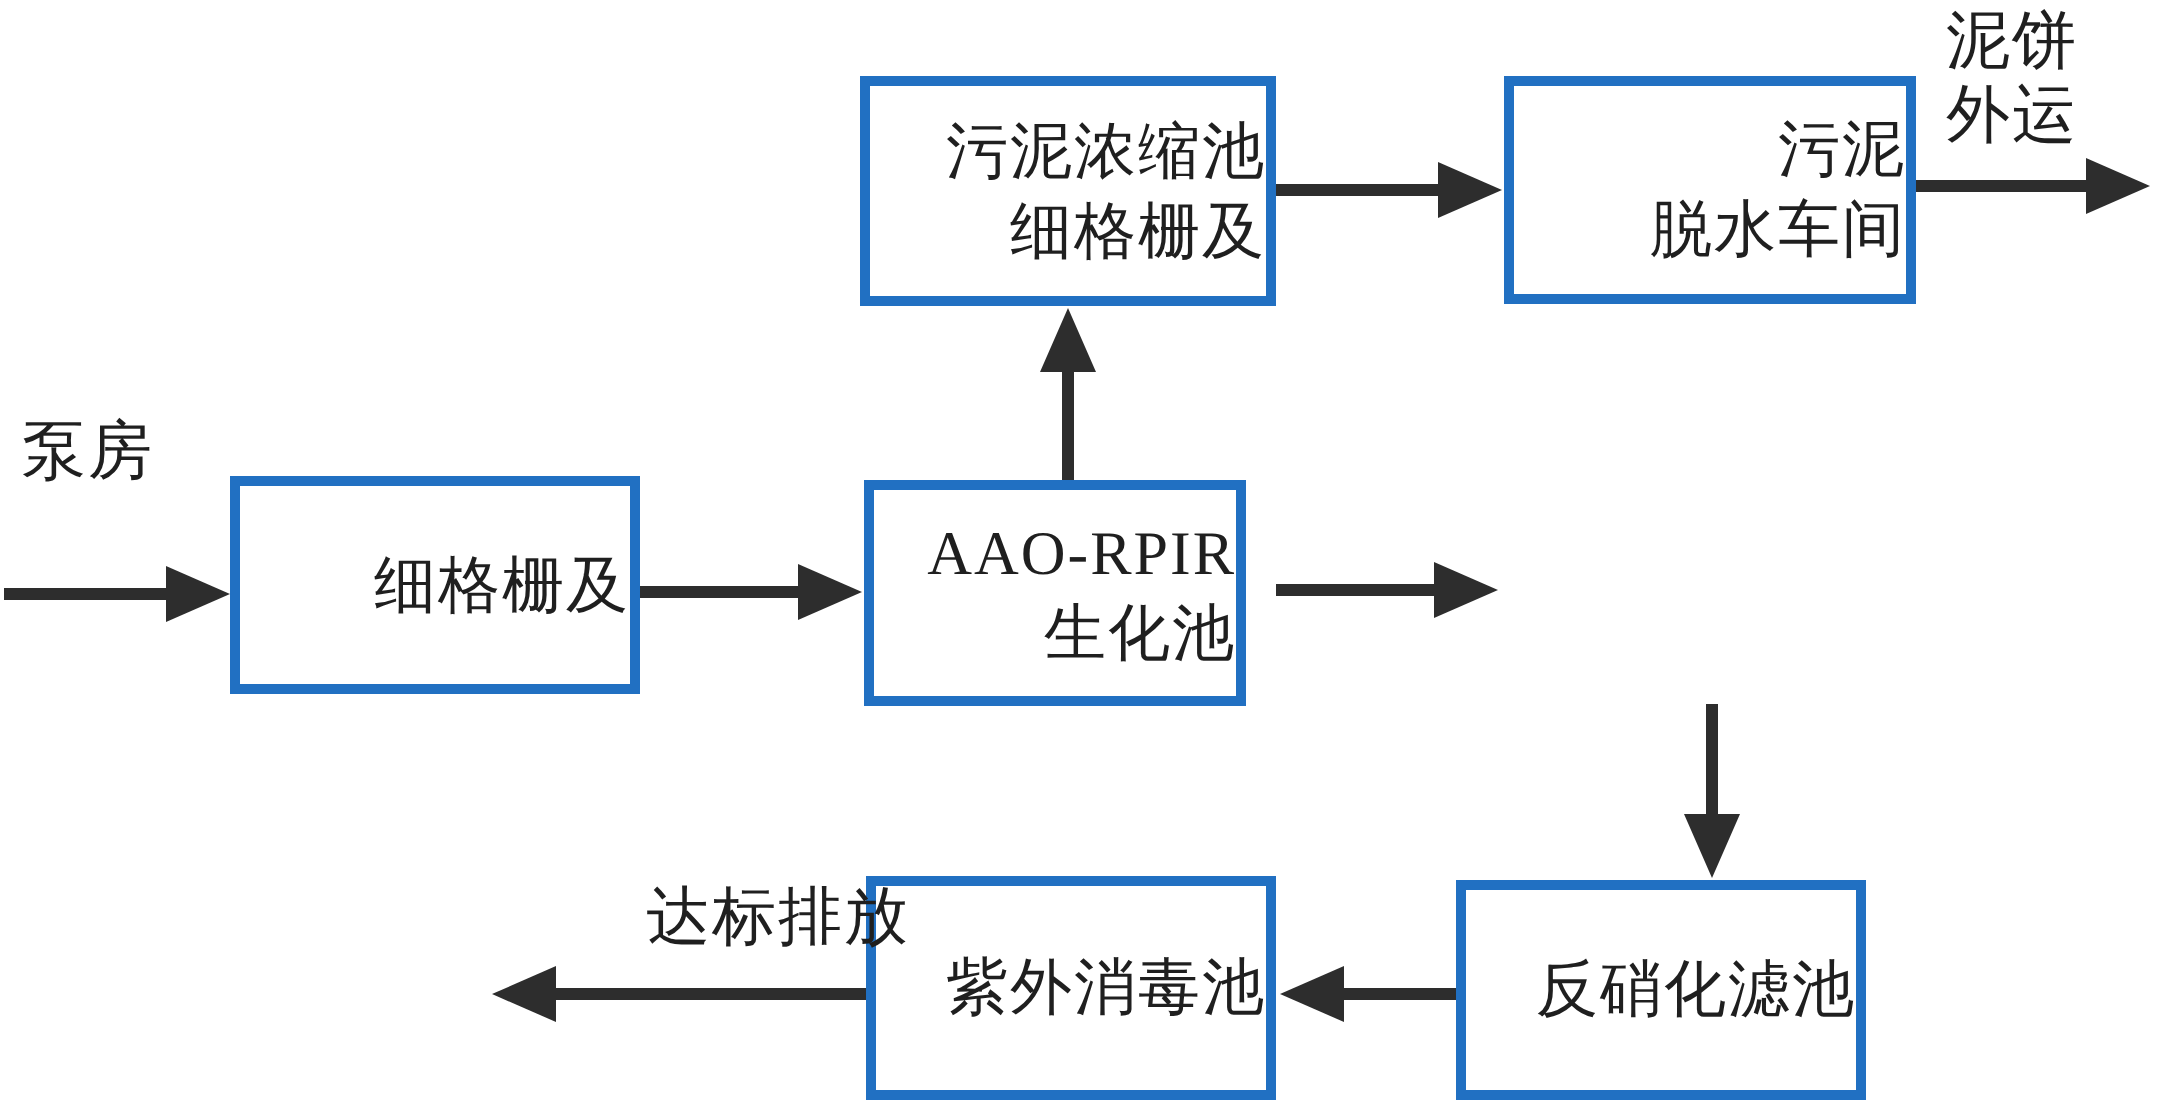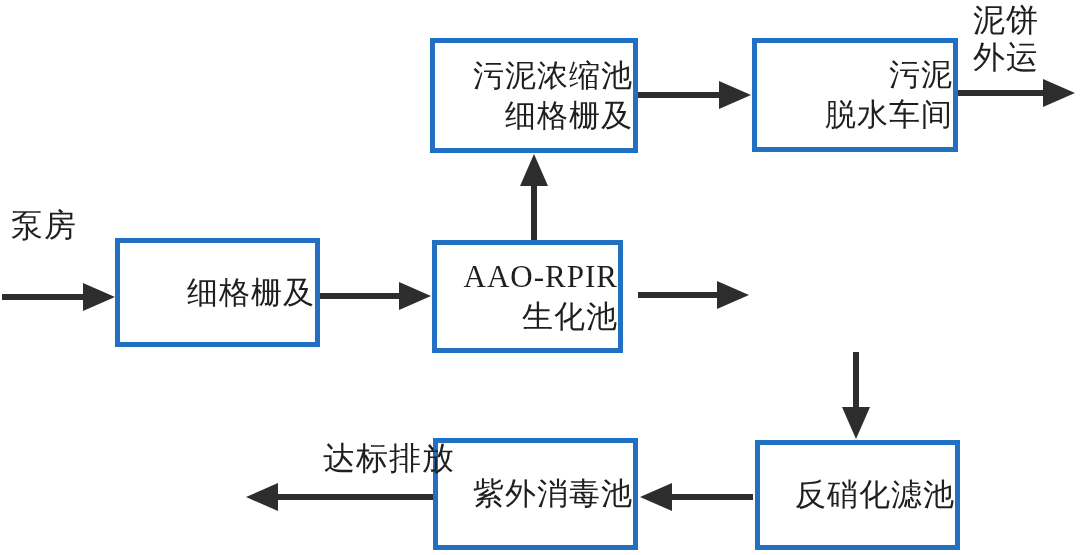--- a/index.html
+++ b/index.html
@@ -109,21 +109,21 @@
   <div class="node" style="left:115px;top:238px;width:205px;height:109px;">
     <span>细格栅及</span>
   </div>
 
   <div class="node" style="left:432px;top:240px;width:191px;height:113px;">
     <span>AAO-RPIR</span>
     <span>生化池</span>
   </div>
 
 
-  <div class="node" style="left:755px;top:440px;width:205px;height:110px;">
+  <div class="node" style="left:728px;top:440px;width:205px;height:110px;">
     <span>反硝化滤池</span>
   </div>
 
   <div class="node" style="left:433px;top:438px;width:205px;height:112px;">
     <span>紫外消毒池</span>
   </div>
 
   <div class="flabel" style="left:0px;top:207px;width:88px;text-align:center;">
     <div>泵房</div>
   </div>

